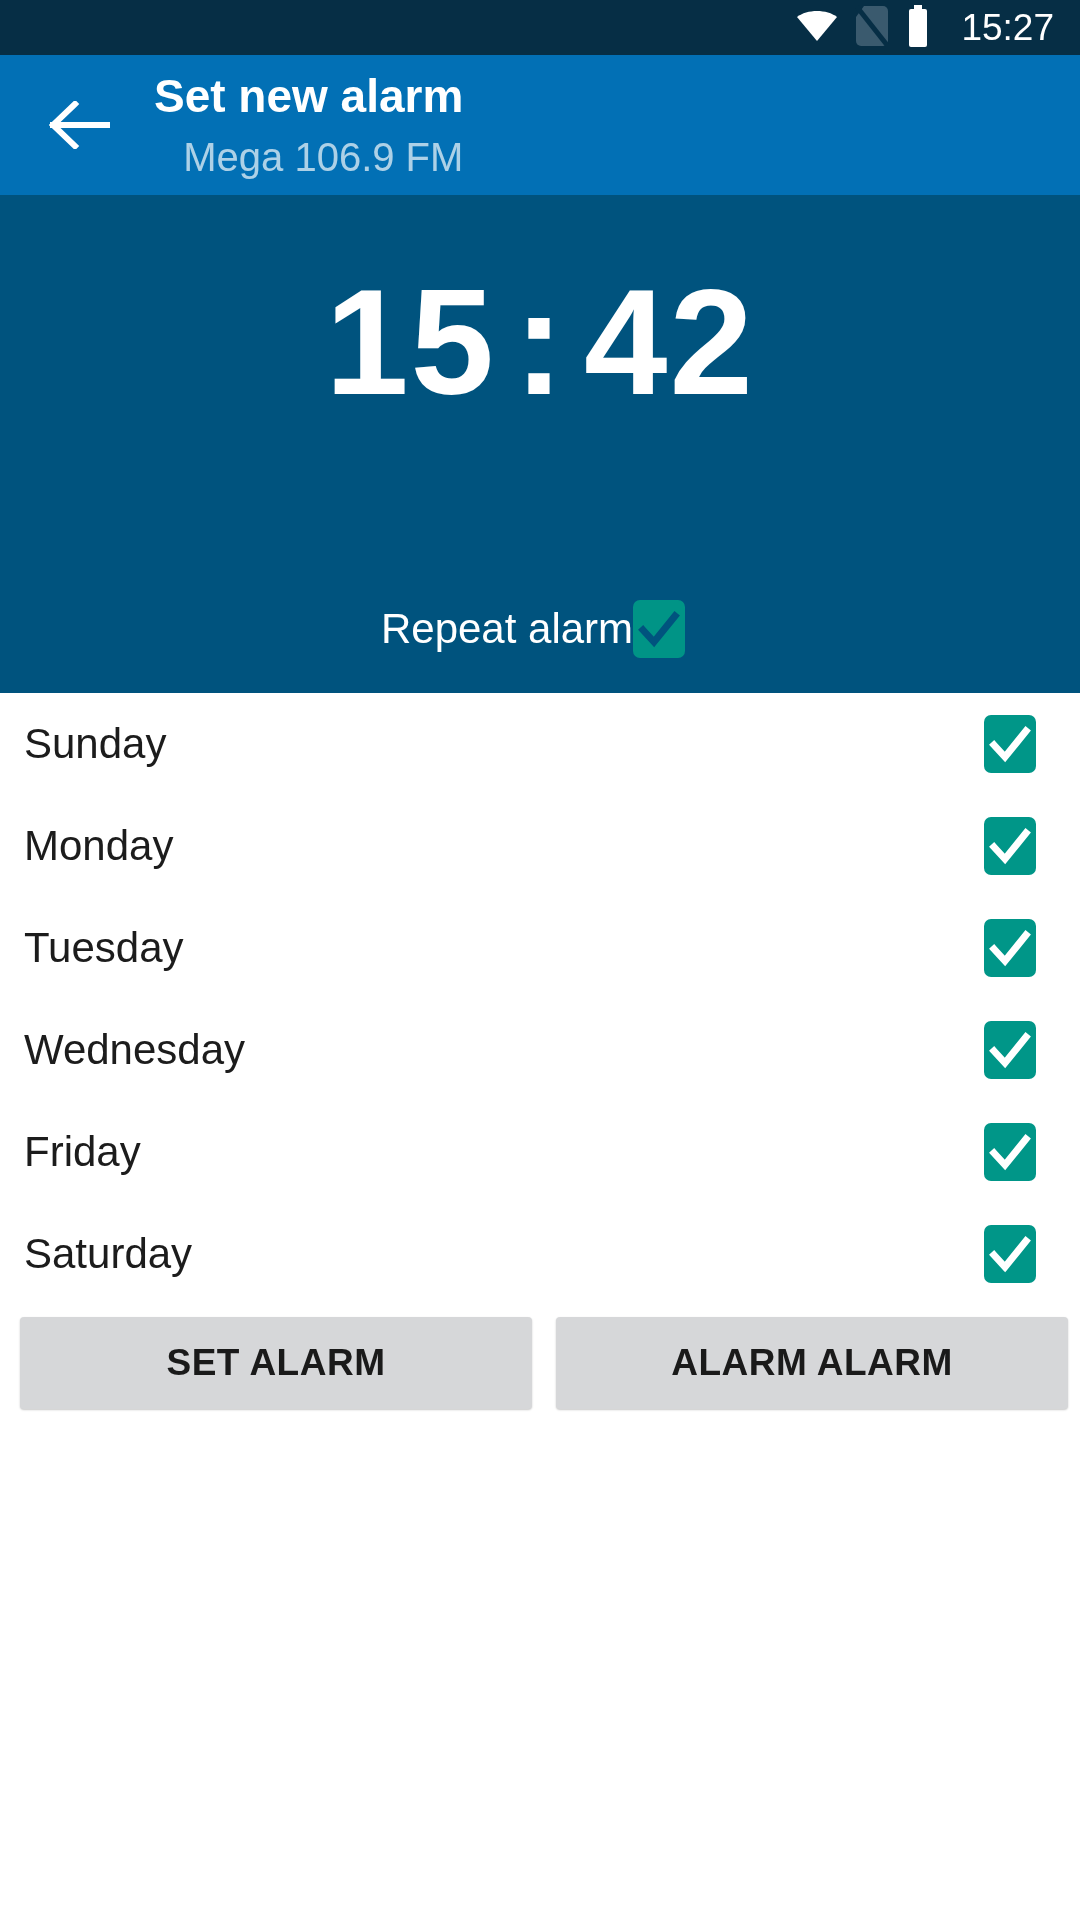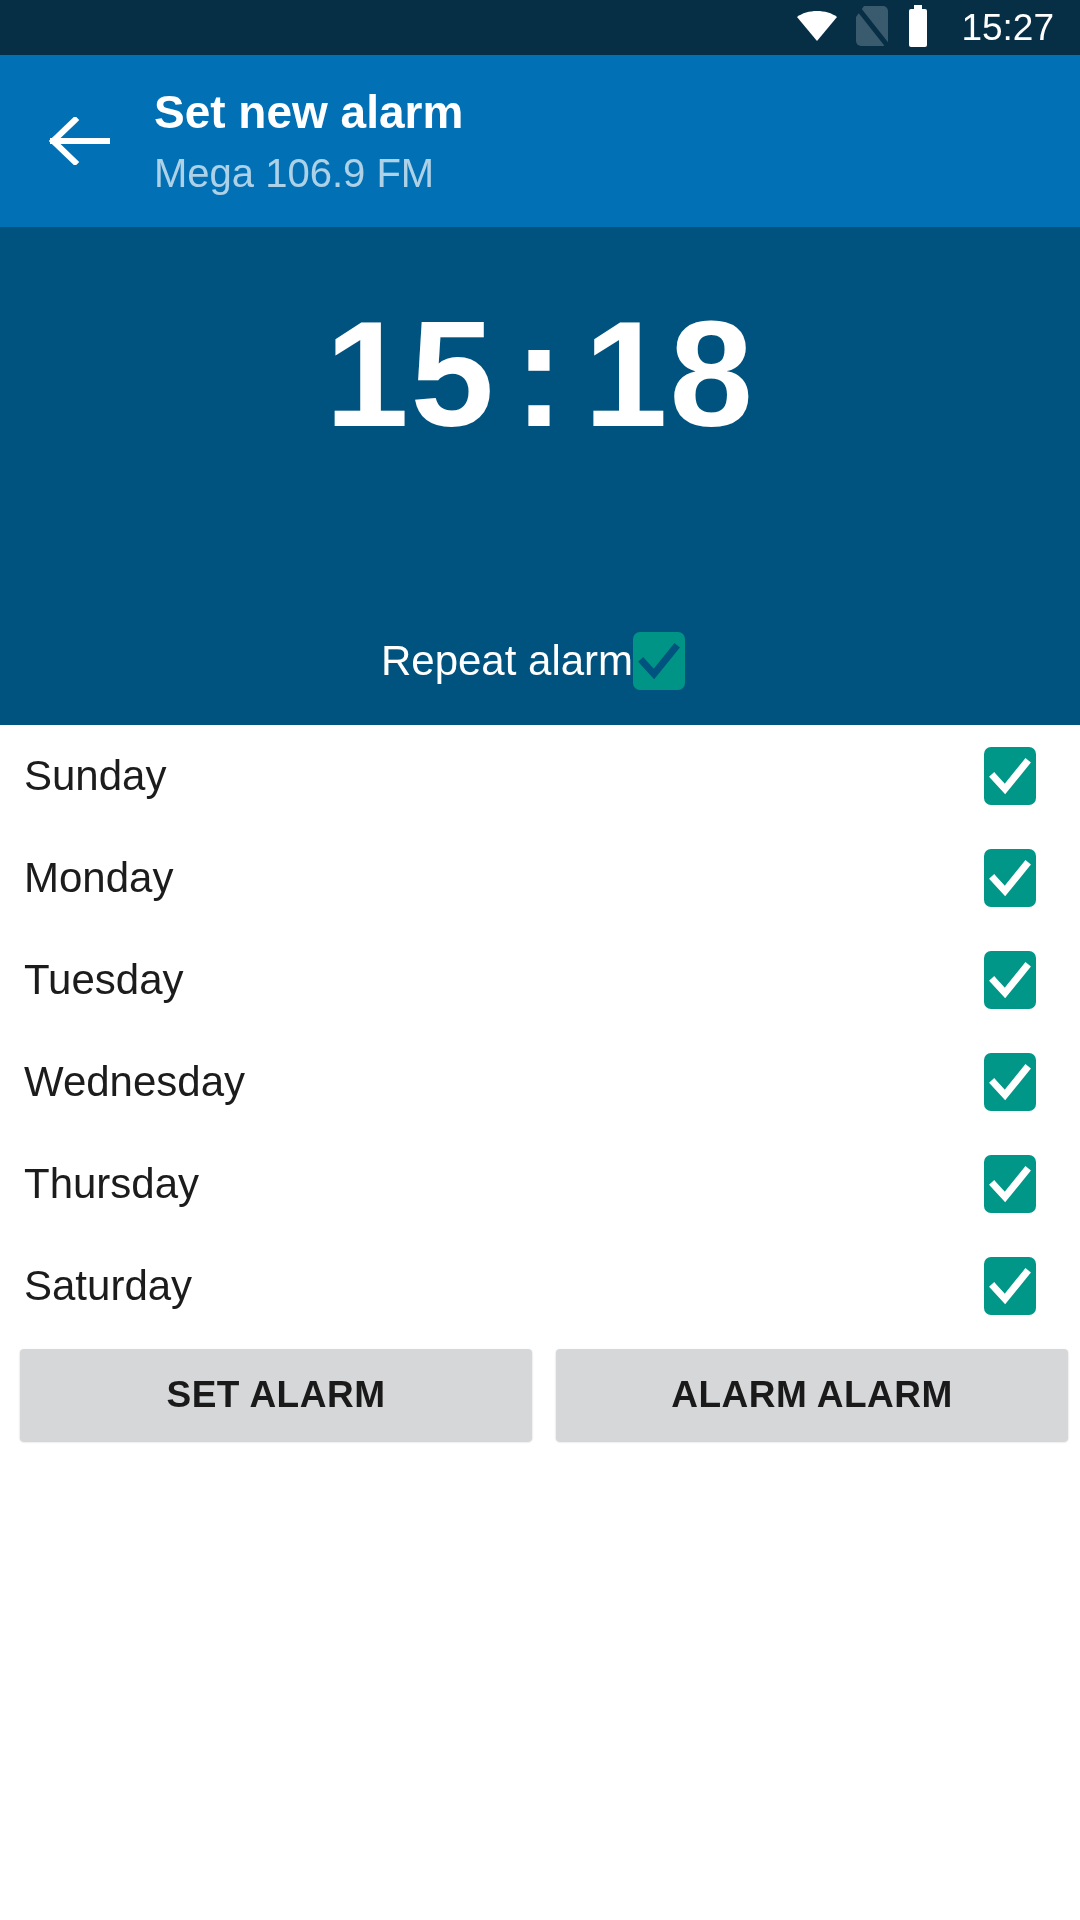--- a/index.html
+++ b/index.html
@@ -37,26 +37,27 @@
     color: #ffffff;
     font-size: 37px;
     font-weight: 400;
     letter-spacing: 0px;
     margin-left: 14px;
     line-height: 55px;
   }
 
   
   .app-bar {
-    height: 172px;
+    height: 140px;
     background: #0270B5;
     display: flex;
     align-items: center;
     box-sizing: border-box;
     padding-left: 38px;
+    text-align: right;
   }
   .back-button {
     width: 84px;
     height: 84px;
     display: flex;
     align-items: center;
     justify-content: center;
     flex: 0 0 auto;
     cursor: pointer;
   }
@@ -213,21 +214,21 @@
     </svg>
   </div>
   <div class="app-bar-text">
     <div class="app-bar-title">Set new alarm</div>
     <div class="app-bar-subtitle">Mega 106.9 FM</div>
   </div>
 </div>
 
 <div class="dark-panel">
   <div class="clock">
-    <span>15</span><span class="colon">:</span><span>18</span>
+    <span>15</span><span class="colon">:</span><span>42</span>
   </div>
 </div>
 
 <div class="repeat-row">
   <span class="repeat-label">Repeat alarm</span>
   <span class="cb" style="background:#009486;">
     <svg width="52" height="58" viewBox="0 0 52 58">
       <path d="M10 30 L21 42 L42 16" stroke="#00537E" stroke-width="7" fill="none" stroke-linecap="square" stroke-linejoin="miter"></path>
     </svg>
   </span>
@@ -265,21 +266,21 @@
   <div class="day-row">
     <span class="day-label">Wednesday</span>
     <span class="cb" style="background:#009688;">
       <svg width="52" height="58" viewBox="0 0 52 58">
         <path d="M10 30 L21 42 L42 16" stroke="#ffffff" stroke-width="7" fill="none" stroke-linecap="square" stroke-linejoin="miter"></path>
       </svg>
     </span>
   </div>
 
   <div class="day-row">
-    <span class="day-label">Thursday</span>
+    <span class="day-label">Friday</span>
     <span class="cb" style="background:#009688;">
       <svg width="52" height="58" viewBox="0 0 52 58">
         <path d="M10 30 L21 42 L42 16" stroke="#ffffff" stroke-width="7" fill="none" stroke-linecap="square" stroke-linejoin="miter"></path>
       </svg>
     </span>
   </div>
 
 
   <div class="day-row">
     <span class="day-label">Saturday</span>

